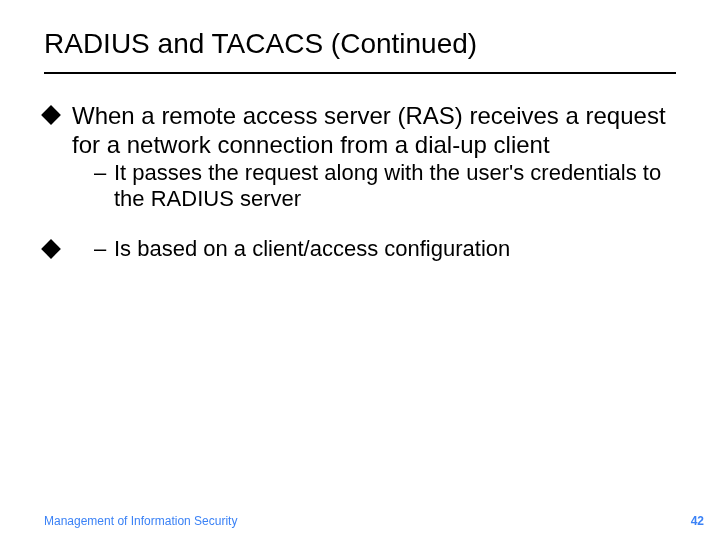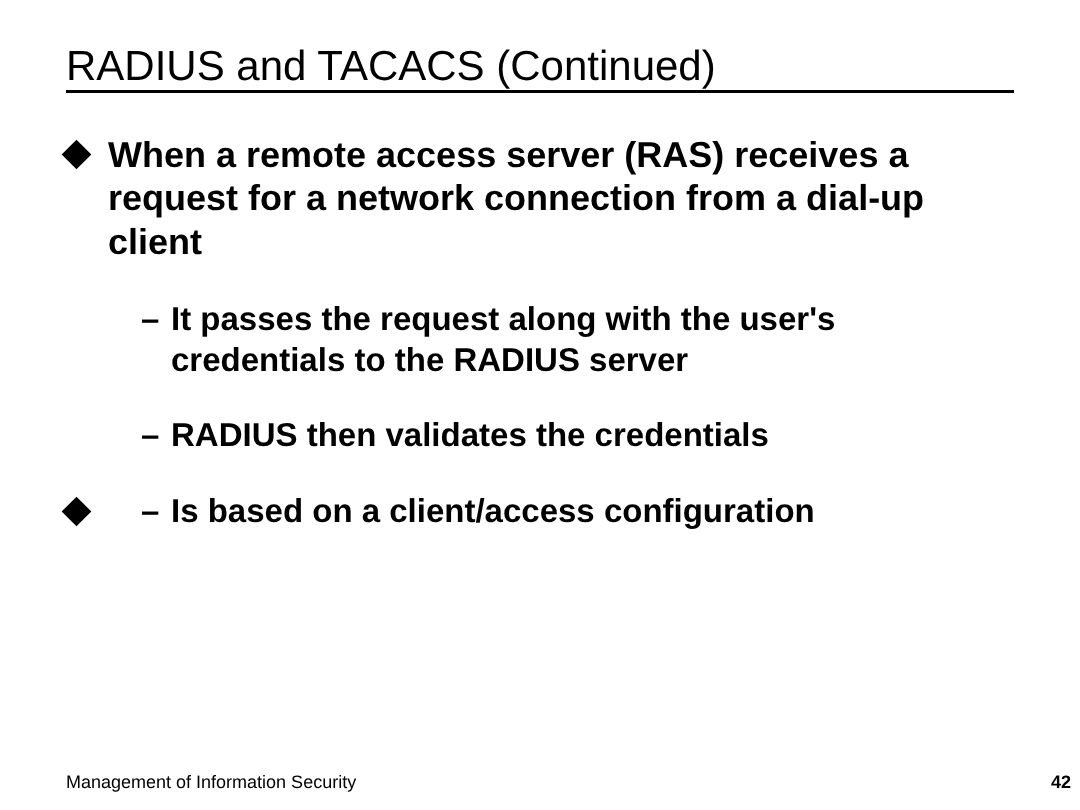--- a/index.html
+++ b/index.html
@@ -11,92 +11,88 @@
       color: #000;
       position: relative;
       overflow: hidden;
     }
     .slide {
       padding: 28px 44px 0 44px;
     }
     .title {
       font-size: 28px;
       font-weight: normal;
+      margin-bottom: 12px;
     }
     .rule {
       border: none;
       border-top: 2px solid #000;
       margin-bottom: 28px;
       width: 100%;
     }
     .bullet-list {
       list-style: none;
     }
     .bullet-item {
       position: relative;
       padding-left: 28px;
       font-size: 24px;
       line-height: 1.2;
       margin-bottom: 24px;
-      font-weight: bold;
     }
     .bullet-item .diamond {
       position: absolute;
       left: 0;
       top: 6px;
       width: 14px;
       height: 14px;
       background: #000;
       transform: rotate(45deg);
       transform-origin: center;
     }
     .sub-list {
       list-style: none;
-      margin-top: 24px;
     }
     .sub-item {
       position: relative;
       padding-left: 42px;
       font-size: 22px;
       line-height: 1.2;
       margin-bottom: 24px;
     }
     .sub-item::before {
       content: "–";
       position: absolute;
       left: 22px;
       top: 0;
     }
     .footer {
       position: absolute;
       bottom: 12px;
       left: 44px;
-      right: 6px;
+      right: 16px;
       font-size: 12px;
-      color: #000000;
+      color: #3b82f6;
     }
     .footer-text { float: left; }
     .page-num { float: right; font-weight: bold; }
   </style>
 </head>
 <body>
 
 <div class="slide">
   <h1 class="title">RADIUS and TACACS (Continued)</h1>
   <hr class="rule">
   <ul class="bullet-list">
     <li class="bullet-item">
       <span class="diamond"></span>
       <span>When a remote access server (RAS) receives a request for a network connection from a dial-up client</span>
       <ul class="sub-list">
         <li class="sub-item">
           <span>It passes the request along with the user's credentials to the RADIUS server</span>
-        </li>
-        <li class="sub-item">
-          <span>RADIUS then validates the credentials</span>
         </li>
       </ul>
     </li>
     <li class="bullet-item">
       <span class="diamond"></span>
       <ul class="sub-list">
         <li class="sub-item">
           <span>Is based on a client/access configuration</span>
         </li>
       </ul>

